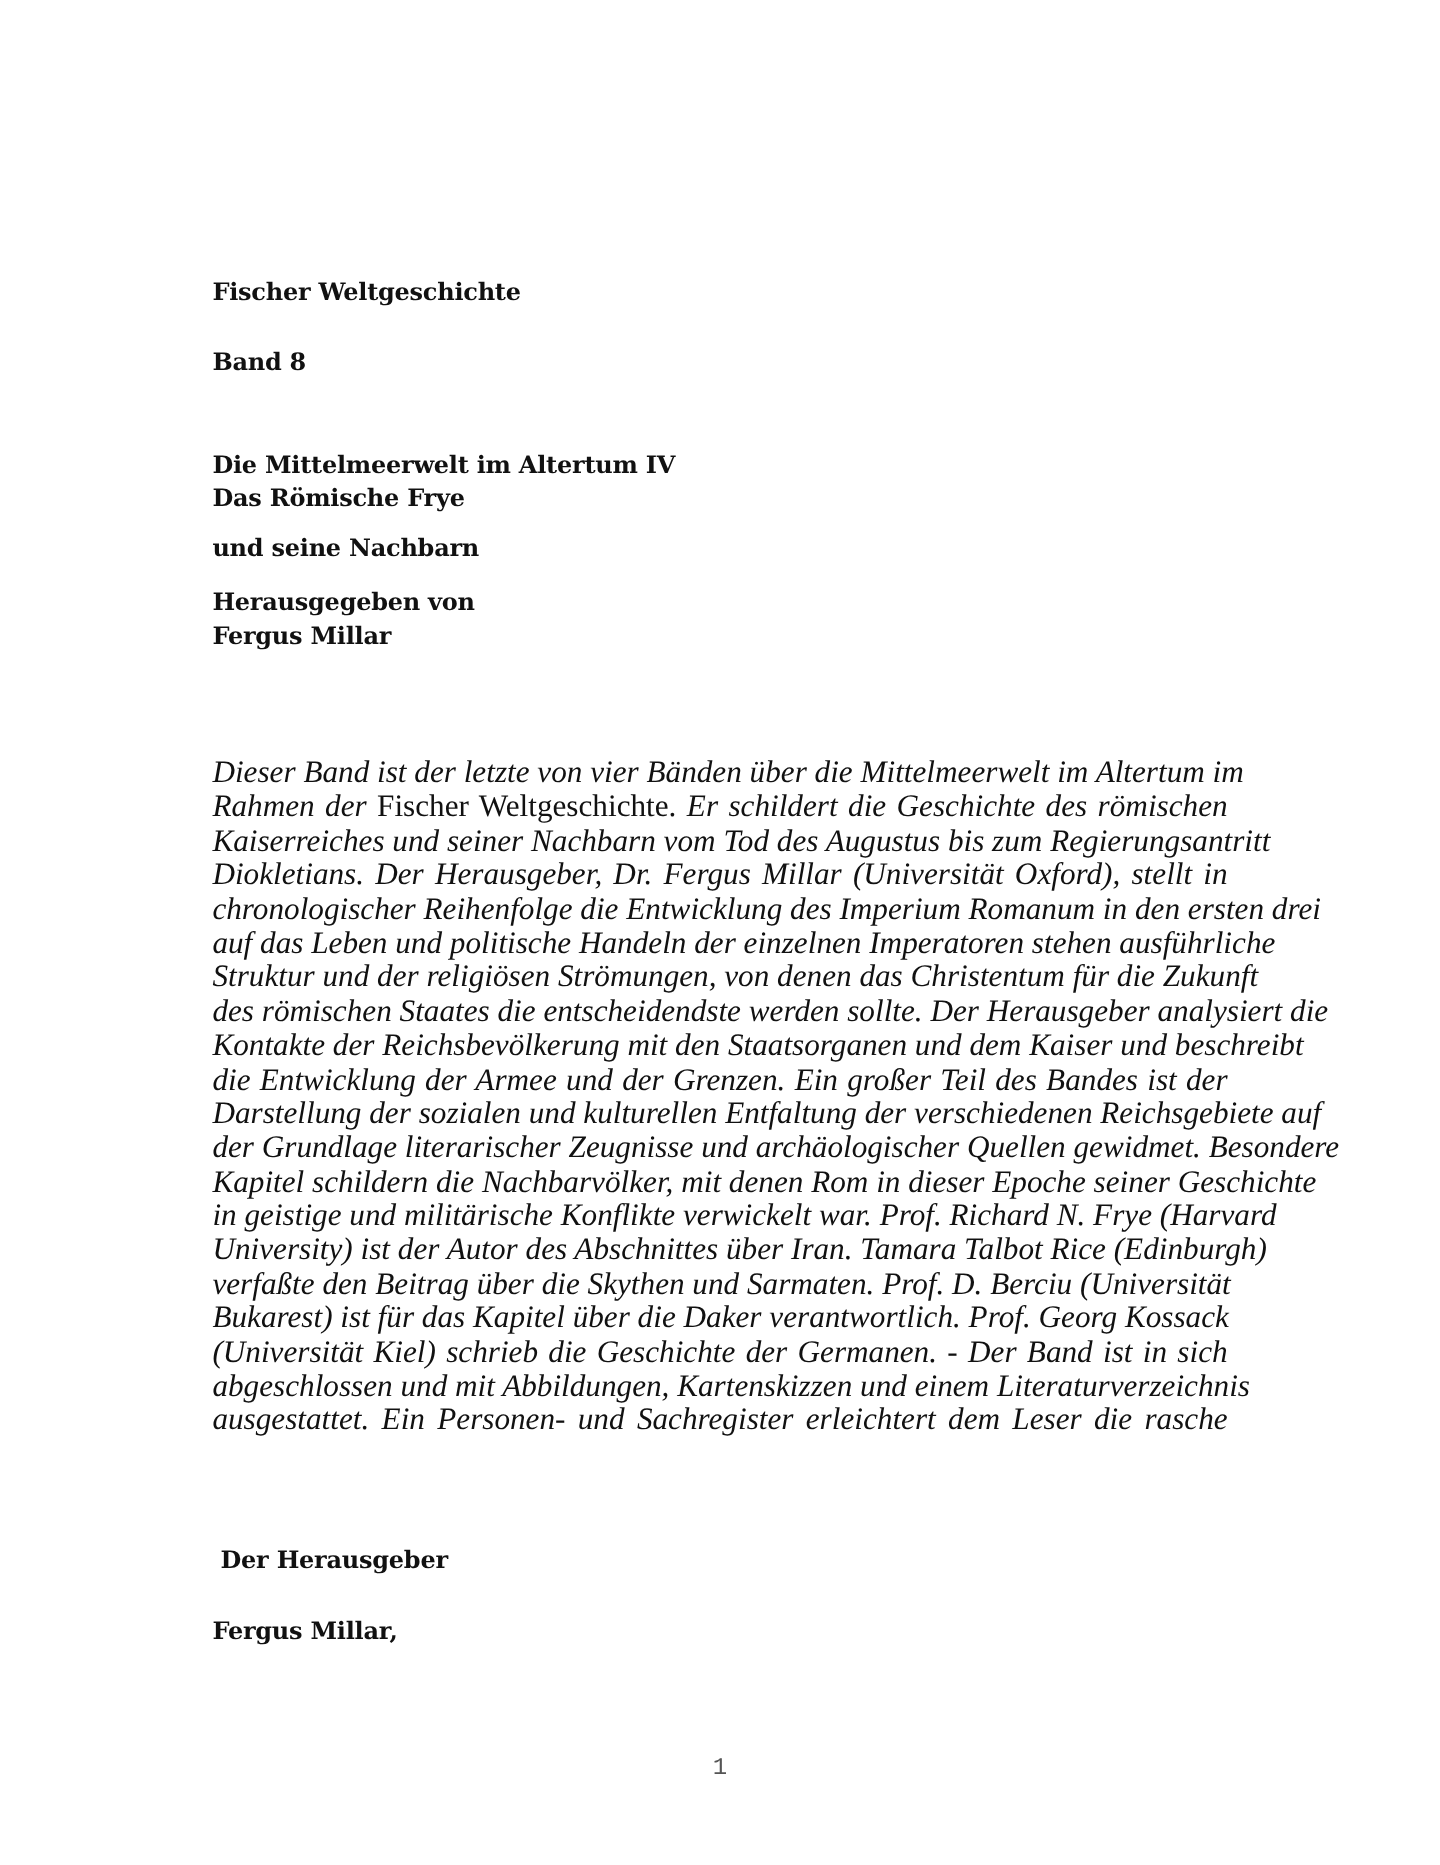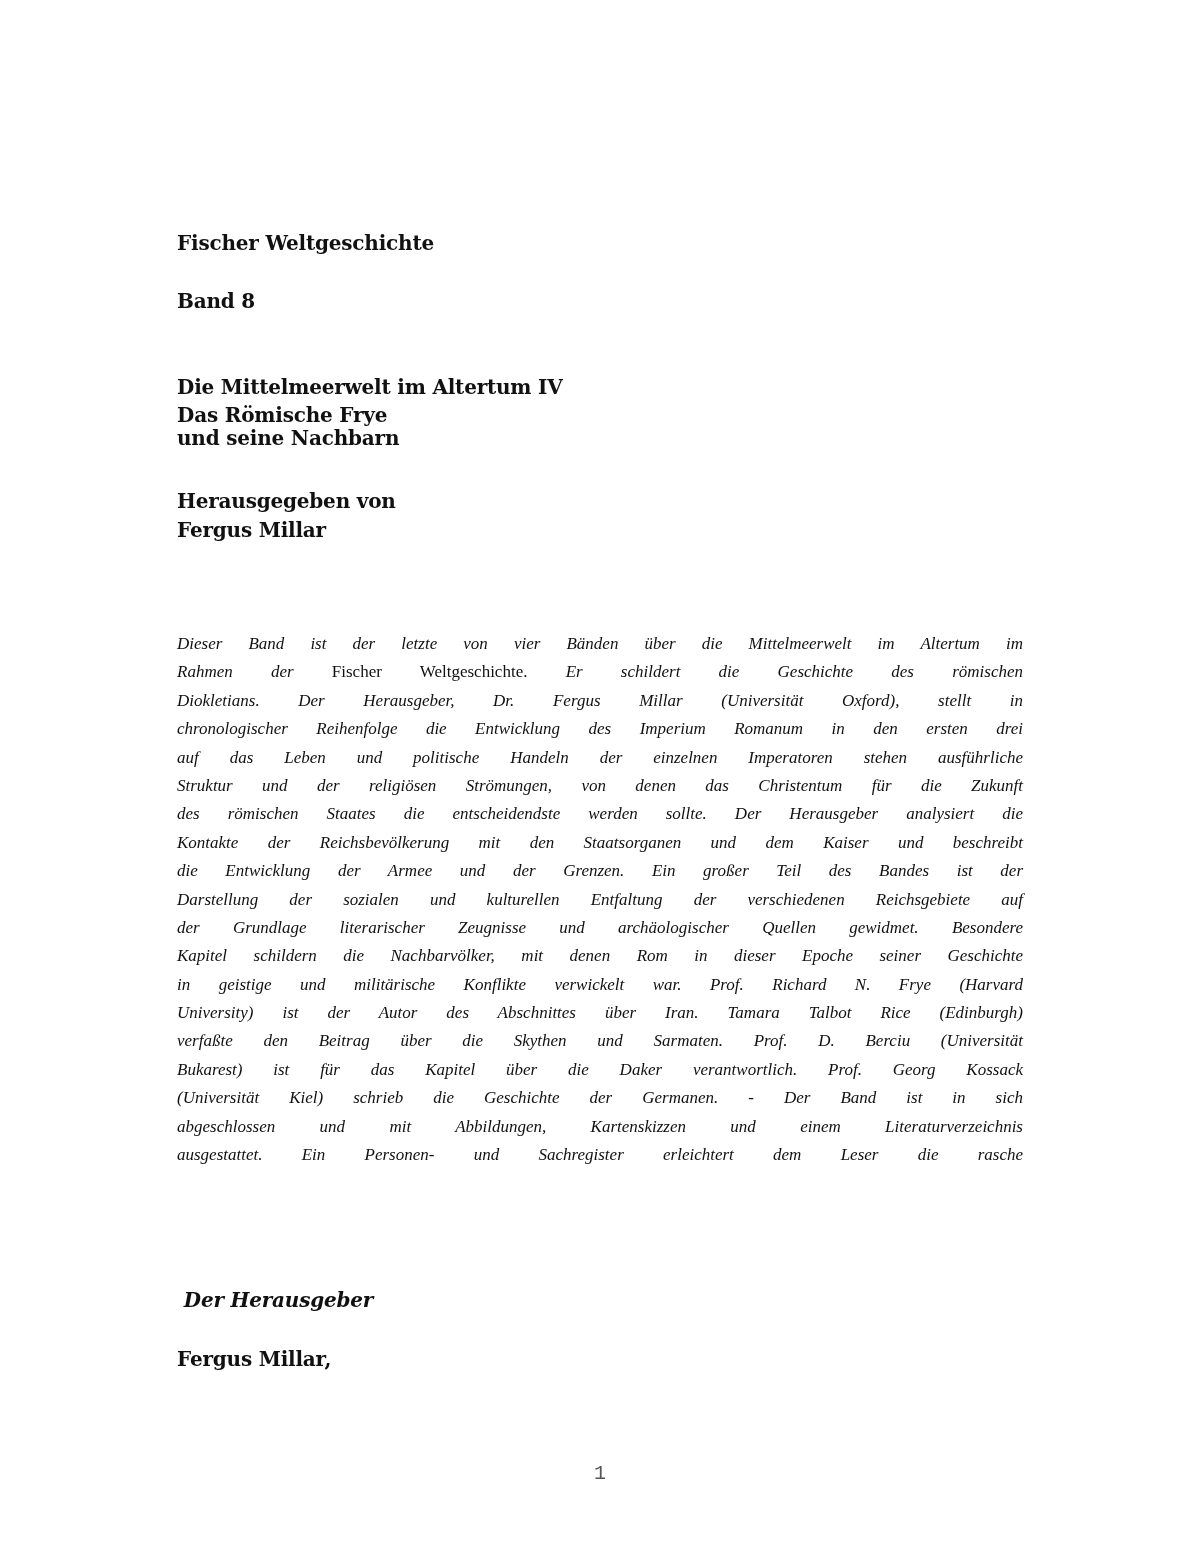--- a/index.html
+++ b/index.html
@@ -25,21 +25,21 @@
       white-space: nowrap;
       letter-spacing: -0.2px;
     }
     .body-text {
       position: absolute;
       left: 177px;
       top: 630px;
       width: 846px;
       font-family: "Liberation Serif", "DejaVu Serif", serif;
       font-style: italic;
-      font-size: 17px;
+      font-size: 26px;
     }
     .line {
       display: block;
       height: 28.4px;
       line-height: 28.4px;
       text-align: justify;
       text-align-last: justify;
       white-space: nowrap;
     }
     .line.last {
@@ -62,44 +62,45 @@
 </head>
 <body>
 
 <div>
 
   <div class="bold" style="top:229px;">Fischer Weltgeschichte</div>
   <div class="bold" style="top:287px;">Band 8</div>
 
   <div class="bold" style="top:373px;">Die Mittelmeerwelt im Altertum IV</div>
   <div class="bold" style="top:401px;">Das Römische Frye</div>
-  <div class="bold" style="top:424px;">und seine Nachbarn</div>
+  <div class="bold" style="top:442px;">und seine Nachbarn</div>
 
   <div class="bold" style="top:487px;">Herausgegeben von</div>
   <div class="bold" style="top:516px;">Fergus Millar</div>
 
   <div class="body-text">
     <span class="line"><span>Dieser Band ist der letzte von vier Bänden über die Mittelmeerwelt im Altertum im</span></span>
     <span class="line"><span>Rahmen der </span><span class="upright">Fischer Weltgeschichte.</span><span> Er schildert die Geschichte des römischen</span></span>
+    <span class="line"><span>Kaiserreiches und seiner Nachbarn vom Tod des Augustus bis zum Regierungsantritt</span></span>
     <span class="line"><span>Diokletians. Der Herausgeber, Dr. Fergus Millar (Universität Oxford), stellt in</span></span>
     <span class="line"><span>chronologischer Reihenfolge die Entwicklung des Imperium Romanum in den ersten drei</span></span>
     <span class="line"><span>auf das Leben und politische Handeln der einzelnen Imperatoren stehen ausführliche</span></span>
     <span class="line"><span>Struktur und der religiösen Strömungen, von denen das Christentum für die Zukunft</span></span>
     <span class="line"><span>des römischen Staates die entscheidendste werden sollte. Der Herausgeber analysiert die</span></span>
     <span class="line"><span>Kontakte der Reichsbevölkerung mit den Staatsorganen und dem Kaiser und beschreibt</span></span>
     <span class="line"><span>die Entwicklung der Armee und der Grenzen. Ein großer Teil des Bandes ist der</span></span>
     <span class="line"><span>Darstellung der sozialen und kulturellen Entfaltung der verschiedenen Reichsgebiete auf</span></span>
     <span class="line"><span>der Grundlage literarischer Zeugnisse und archäologischer Quellen gewidmet. Besondere</span></span>
     <span class="line"><span>Kapitel schildern die Nachbarvölker, mit denen Rom in dieser Epoche seiner Geschichte</span></span>
     <span class="line"><span>in geistige und militärische Konflikte verwickelt war. Prof. Richard N. Frye (Harvard</span></span>
     <span class="line"><span>University) ist der Autor des Abschnittes über Iran. Tamara Talbot Rice (Edinburgh)</span></span>
     <span class="line"><span>verfaßte den Beitrag über die Skythen und Sarmaten. Prof. D. Berciu (Universität</span></span>
     <span class="line"><span>Bukarest) ist für das Kapitel über die Daker verantwortlich. Prof. Georg Kossack</span></span>
     <span class="line"><span>(Universität Kiel) schrieb die Geschichte der Germanen. - Der Band ist in sich</span></span>
     <span class="line"><span>abgeschlossen und mit Abbildungen, Kartenskizzen und einem Literaturverzeichnis</span></span>
     <span class="line"><span>ausgestattet. Ein Personen- und Sachregister erleichtert dem Leser die rasche</span></span>
   </div>
 
-  <div class="bold" style="top:1286px; white-space:pre;font-style:italic;"> Der Herausgeber</div>
+  <div class="bold" style="top:1286px; white-space:pre;"> Der Herausgeber</div>
   <div class="bold" style="top:1345px;">Fergus Millar,</div>
 
   <div class="page-number">1</div>
 </div>
 
 </body></html>

